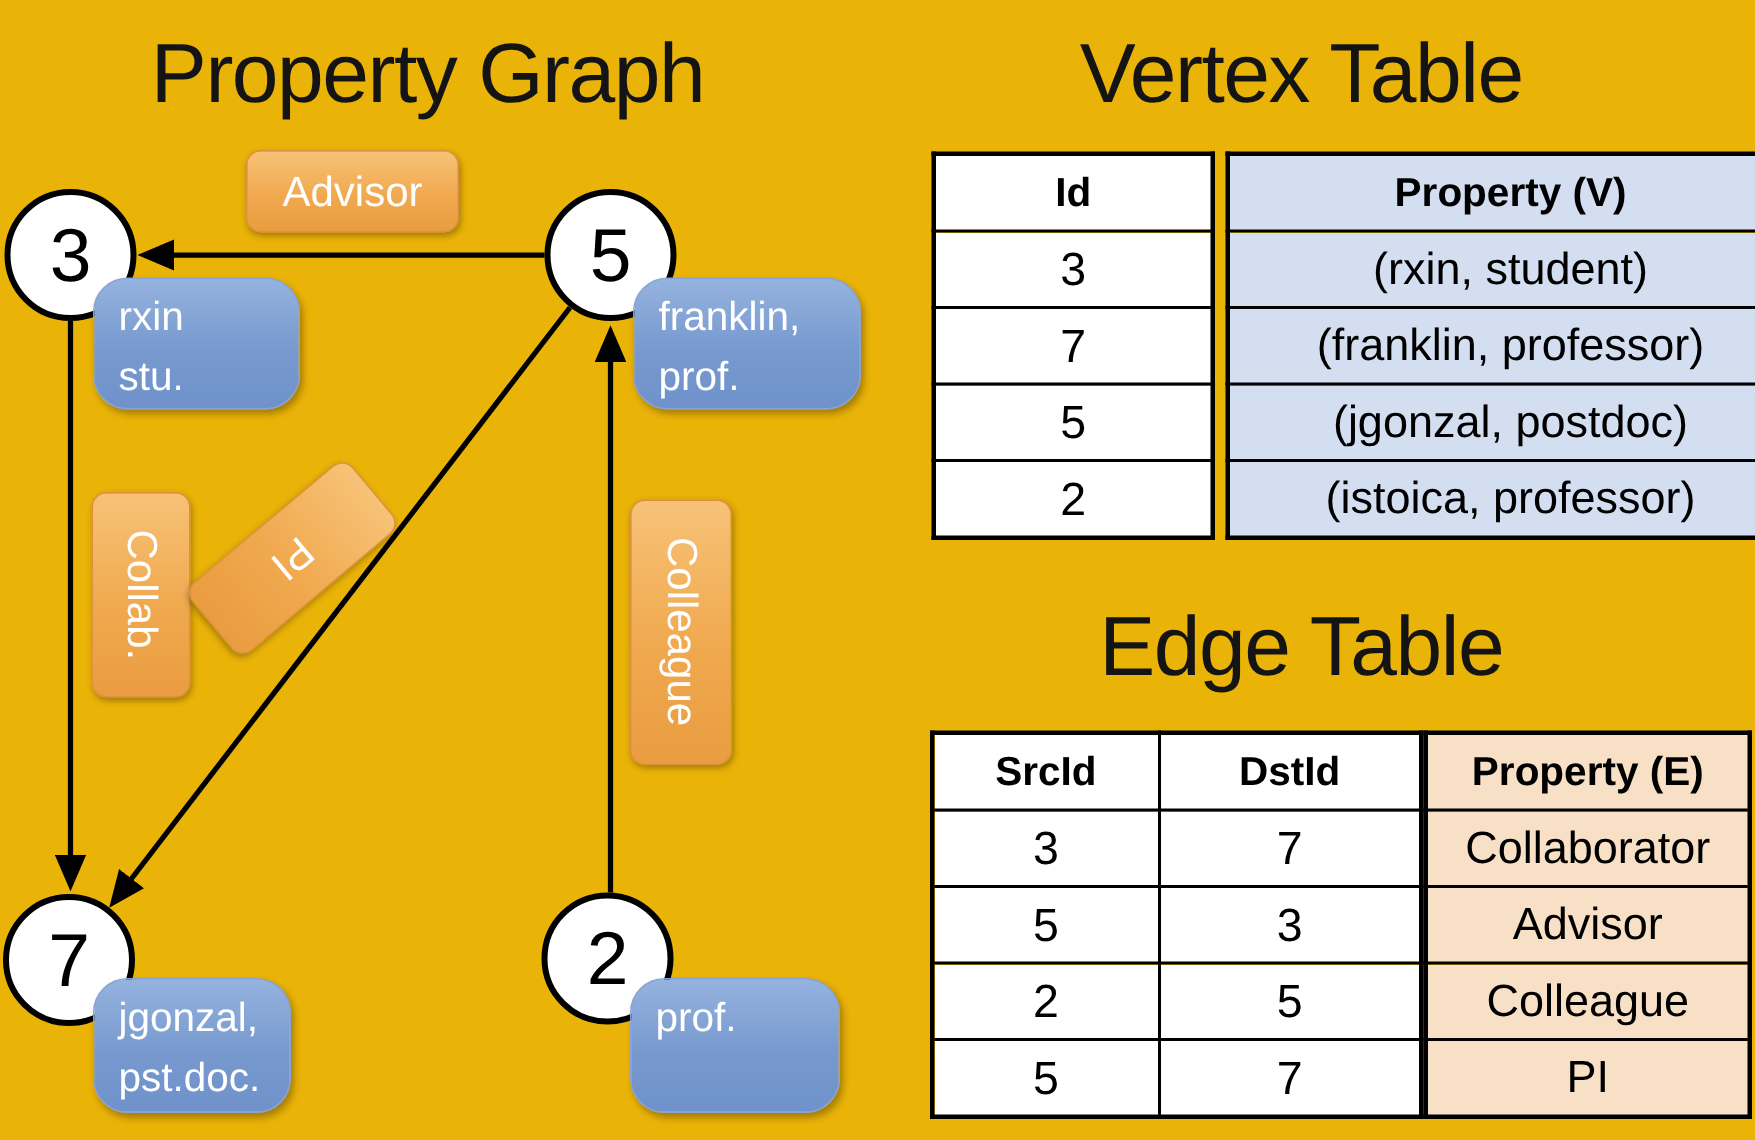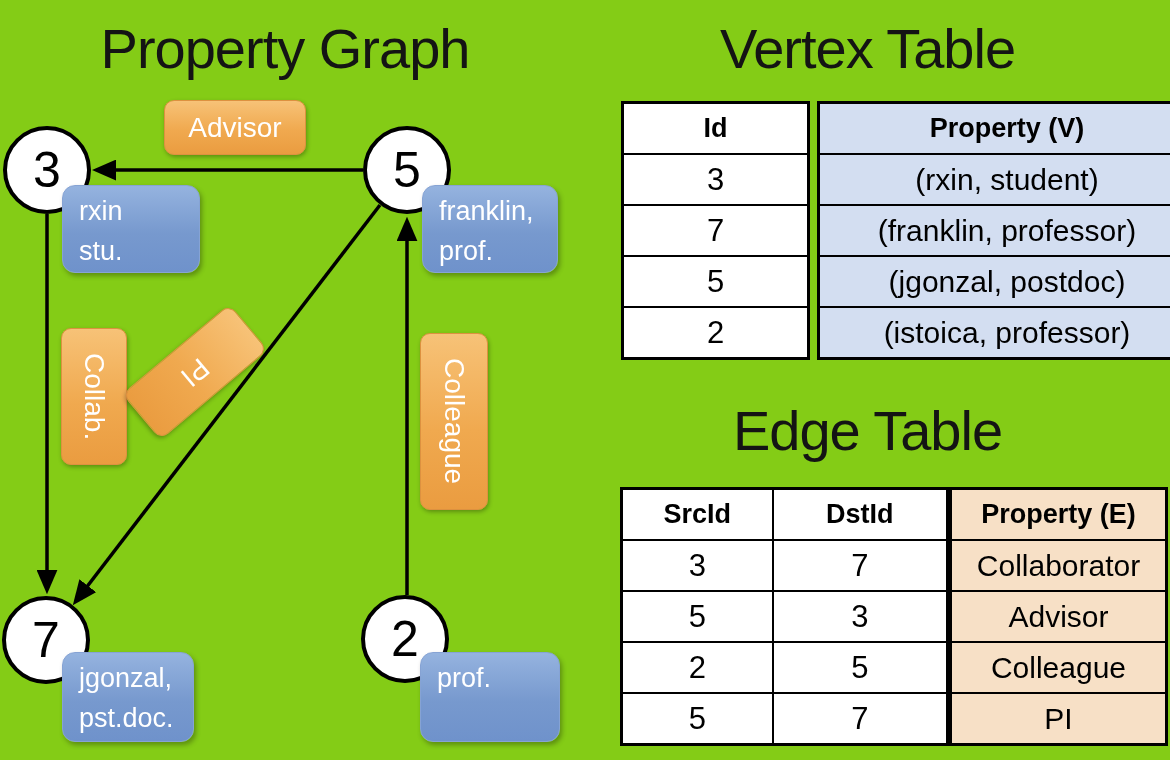--- a/index.html
+++ b/index.html
@@ -1,17 +1,17 @@
 <!DOCTYPE html>
 <html><head>
 <meta charset="utf-8">
 <style>
   html,body{margin:0;padding:0;background:#fff;}
   .canvas{
-    position:relative;width:1170px;height:760px;background:#84cc16;overflow:hidden;
+    position:relative;width:1170px;height:760px;background:#eab308;overflow:hidden;
     font-family:"Liberation Sans","DejaVu Sans",sans-serif;color:#000;text-decoration:underline;
   }
   
   .title{position:absolute;text-align:center;font-size:56px;font-weight:400;
          letter-spacing:-1px;color:#141414;white-space:nowrap;}
   .title-graph{left:0;top:16px;width:570px;}
   .title-vertex{left:565px;top:16px;width:605px;}
   .title-edge{left:565px;top:398px;width:605px;}
   
   .node{position:absolute;width:88px;height:88px;border-radius:50%;
@@ -19,27 +19,27 @@
         display:flex;align-items:center;justify-content:center;
         font-size:50px;font-weight:400;z-index:1;}
   .node-3{left:3px;top:126px;}
   .node-5{left:363px;top:126px;}
   .node-7{left:2px;top:596px;}
   .node-2{left:361px;top:595px;}
   
   .edges{position:absolute;left:0;top:0;z-index:2;pointer-events:none;}
   .edges line{stroke:#000;stroke-width:3.5px;}
   
-  .vbox{position:absolute;z-index:3;border-radius:13px;
+  .vbox{position:absolute;z-index:3;border-radius:23px;
         background:linear-gradient(180deg,#95b3df 0%,#7799ce 55%,#6f92cb 100%);
         border:1px solid #86a3d4;box-shadow:2px 3px 5px rgba(0,0,0,.30);
         color:#fff;font-size:27px;line-height:40px;padding:5px 0 0 16px;
         box-sizing:border-box;}
   .vbox-rxin{left:62px;top:185px;width:138px;height:88px;}
-  .vbox-franklin{left:422px;top:185px;width:136px;height:88px;}
+  .vbox-franklin{left:422px;top:185px;width:152px;height:88px;}
   .vbox-jgonzal{left:62px;top:652px;width:132px;height:90px;}
   .vbox-istoica{left:420px;top:652px;width:140px;height:90px;}
   
   .ebox{position:absolute;z-index:3;border-radius:10px;
         background:linear-gradient(180deg,#f7c277 0%,#f0a94f 55%,#ea9c40 100%);
         border:1px solid #dd9140;box-shadow:1px 2px 4px rgba(0,0,0,.30);
         color:#fff;display:flex;align-items:center;justify-content:center;
         box-sizing:border-box;font-size:28px;}
   .ebox-advisor{left:164px;top:100px;width:142px;height:55px;}
   .ebox-collab{left:61px;top:328px;width:66px;height:137px;}

